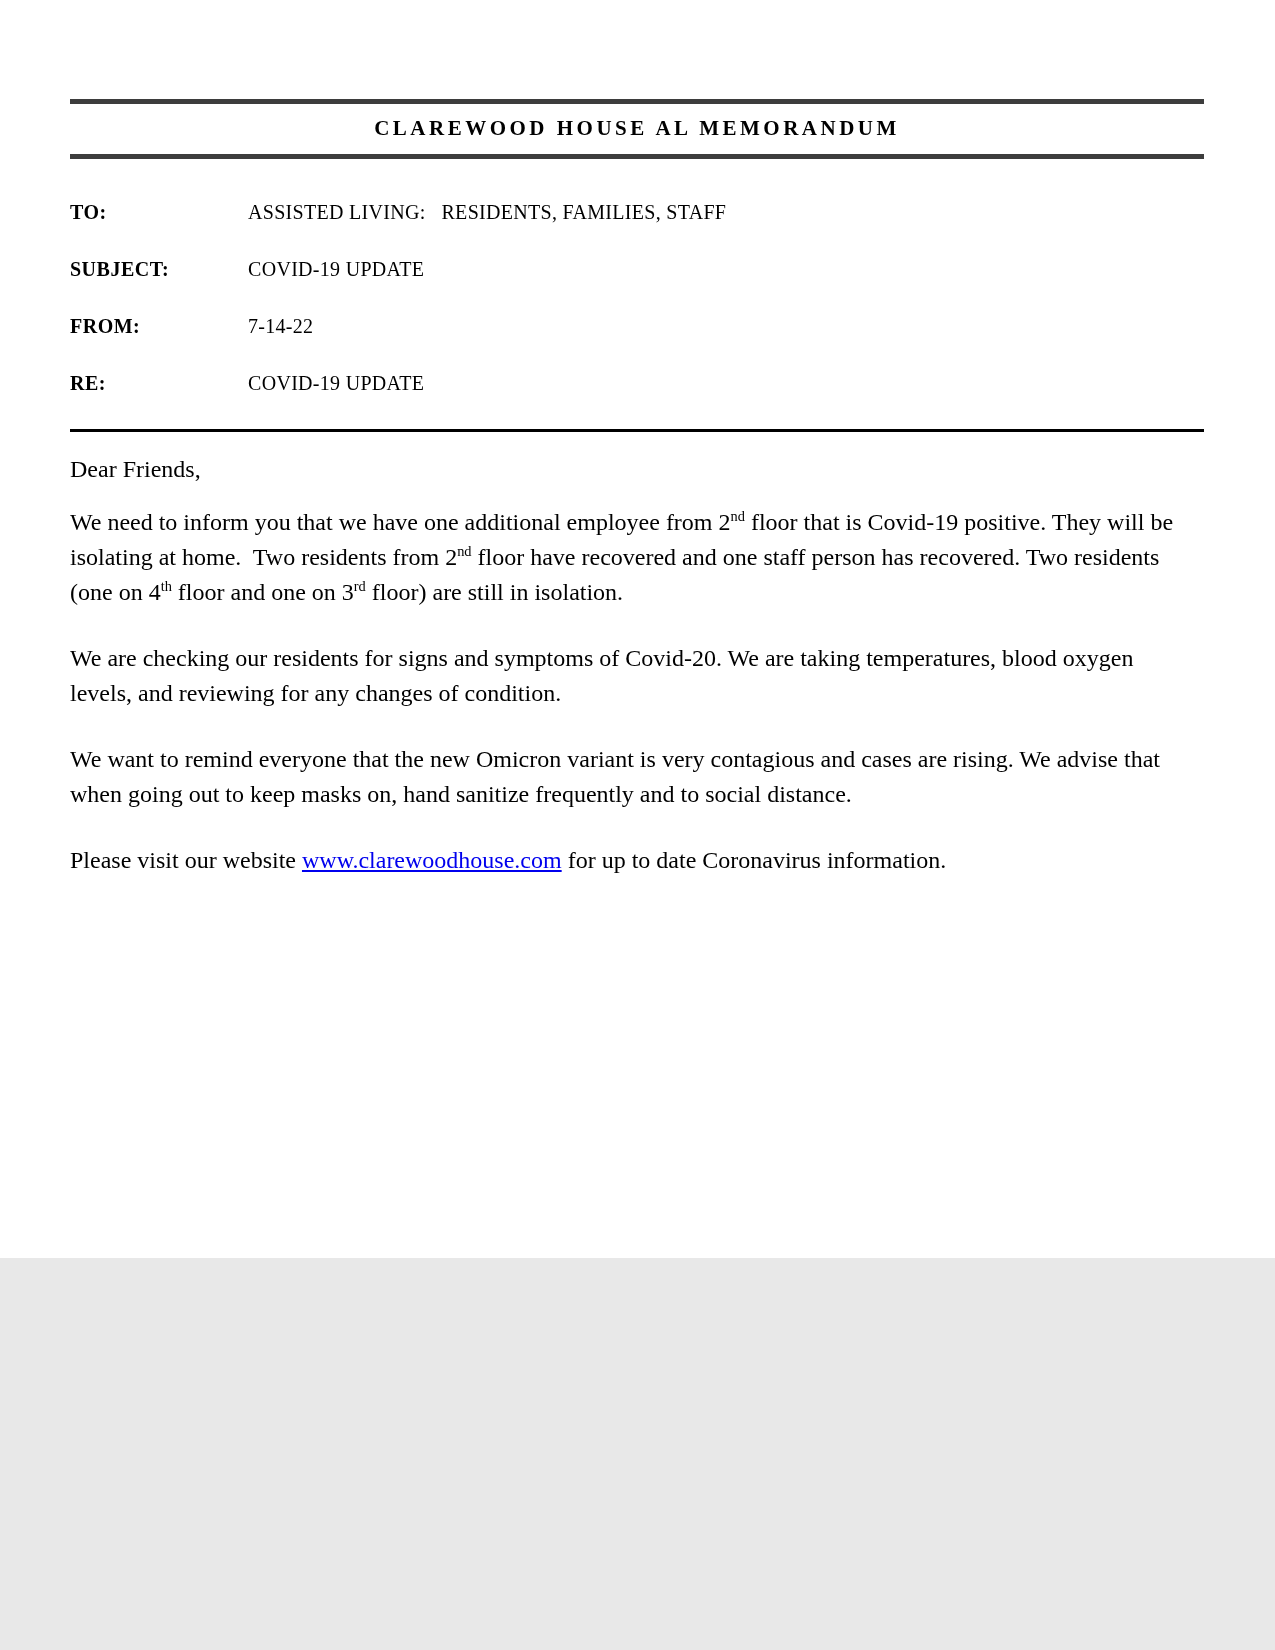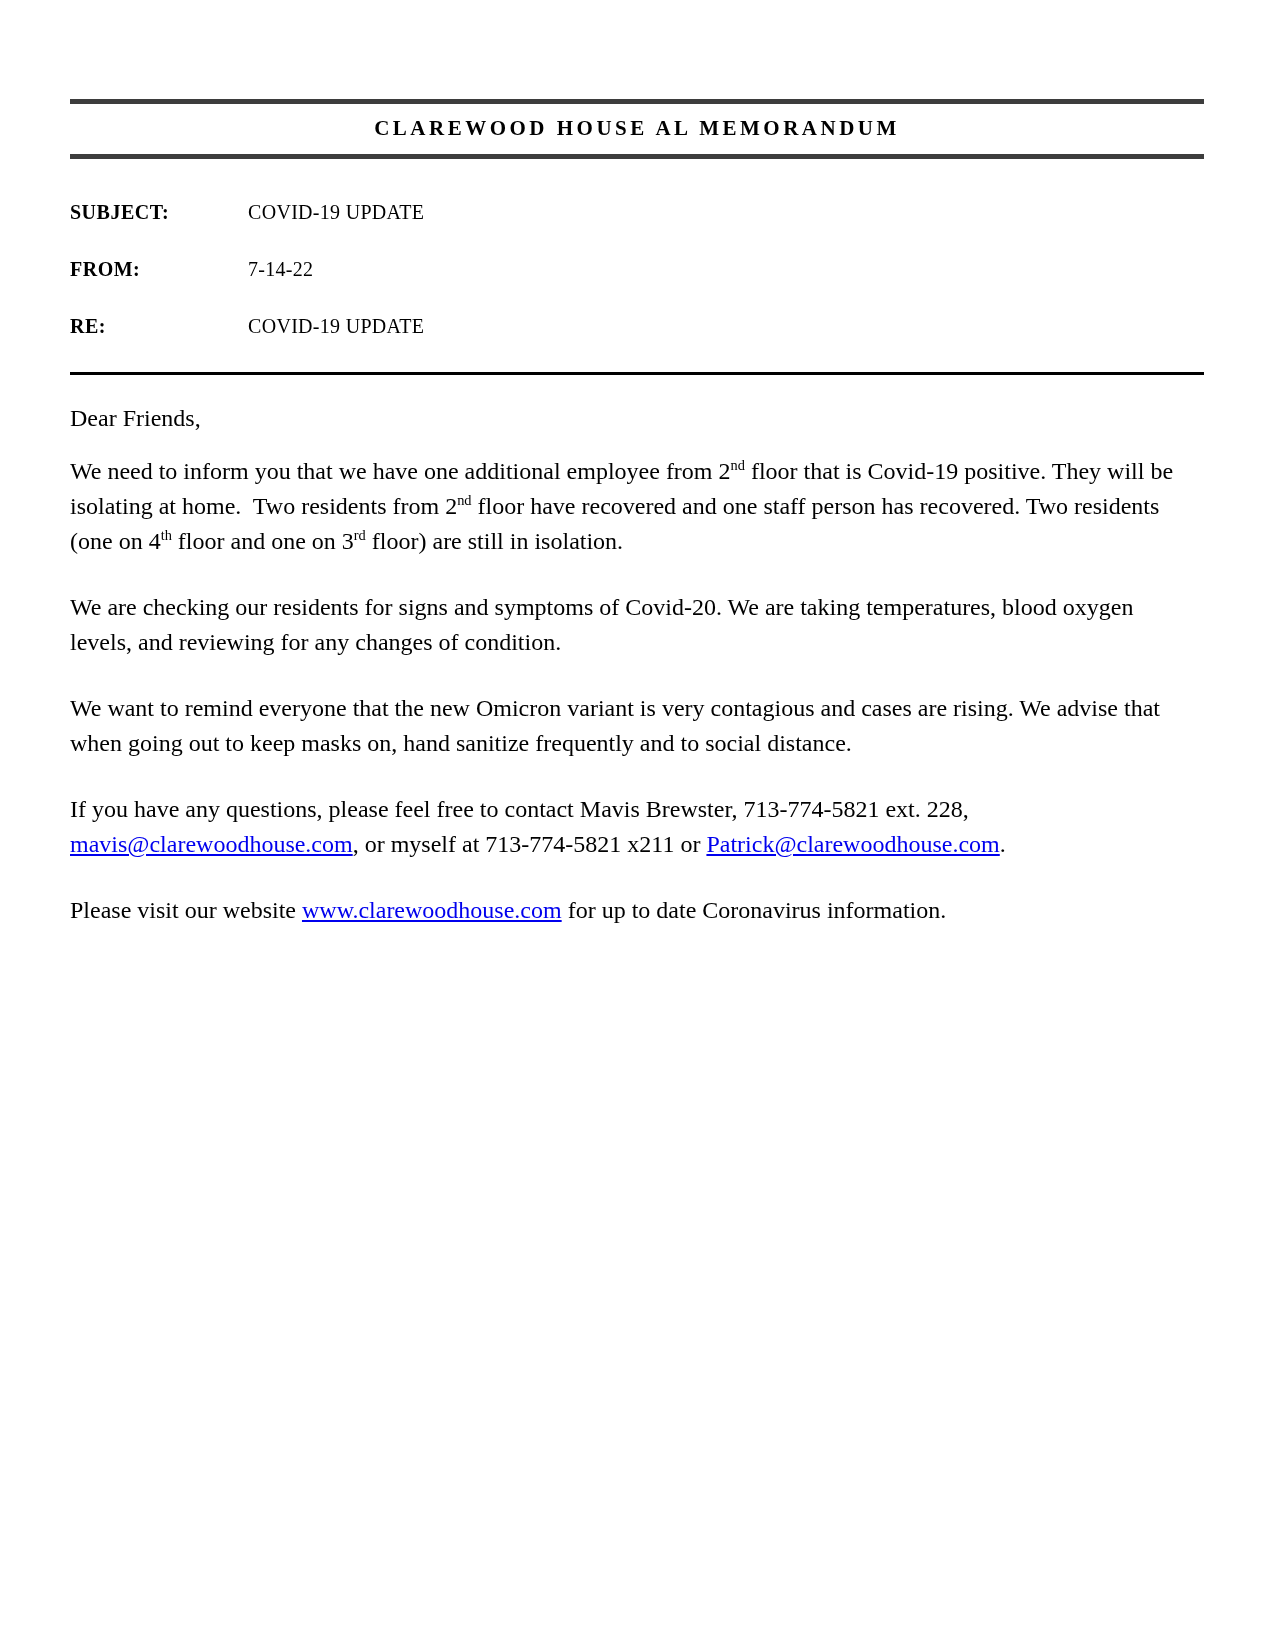--- a/index.html
+++ b/index.html
@@ -6,21 +6,21 @@
     --rule: #3d3d3d;
     --separator: #000000;
     --link: #0000ee;
     --text: #000000;
     --page-bg: #ffffff;
   }
   * { box-sizing: border-box; }
   html, body { margin: 0; padding: 0; background: #e8e8e8; }
   .page {
     width: 1275px;
-    height: 1650px;
+    height: 1258px;
     margin: 0 auto;
     background: var(--page-bg);
     color: var(--text);
     font-family: "Liberation Serif", serif;
     position: relative;
     padding: 0 71px 0 70px;
     overflow: hidden;
   }
   .top-rule {
     margin-top: 99px;
@@ -58,21 +58,21 @@
   .field-value {
     white-space: pre-wrap;
     letter-spacing: 0.3px;
   }
   .separator-rule {
     height: 3px;
     background: var(--separator);
     margin-top: 14px;
   }
   .body-text {
-    margin-top: 30px;
+    margin-top: 24px;
   }
   .salutation {
     font-size: 24px;
     margin: 0 0 22px 0;
   }
   .para {
     font-size: 24px;
     line-height: 35px;
     margin: 0 0 31px 0;
     white-space: pre-wrap;
@@ -94,20 +94,24 @@
 <div class="page">
 
   <div class="top-rule"></div>
 
   <h1 class="memo-title">CLAREWOOD HOUSE AL MEMORANDUM</h1>
 
   <div class="thick-rule"></div>
 
   <div class="fields">
     <div class="field-row">
+      <span class="field-label">TO:</span>
+      <span class="field-value">ASSISTED LIVING:   RESIDENTS, FAMILIES, STAFF</span>
+    </div>
+    <div class="field-row">
       <span class="field-label">SUBJECT:</span>
       <span class="field-value">COVID-19 UPDATE</span>
     </div>
     <div class="field-row">
       <span class="field-label">FROM:</span>
       <span class="field-value">7-14-22</span>
     </div>
     <div class="field-row">
       <span class="field-label">RE:</span>
       <span class="field-value">COVID-19 UPDATE</span>
@@ -115,18 +119,17 @@
   </div>
 
   <div class="separator-rule"></div>
 
   <div class="body-text">
     <p class="salutation">Dear Friends,</p>
     <div id="paragraphs">
         <p class="para"><span>We need to inform you that we have one additional employee from 2</span><sup>nd</sup><span> floor that is Covid-19 positive. They will be isolating at home.  Two residents from 2</span><sup>nd</sup><span> floor have recovered and one staff person has recovered. Two residents (one on 4</span><sup>th</sup><span> floor and one on 3</span><sup>rd</sup><span> floor) are still in isolation.</span></p>
         <p class="para"><span>We are checking our residents for signs and symptoms of Covid-20. We are taking temperatures, blood oxygen levels, and reviewing for any changes of condition.</span></p>
         <p class="para"><span>We want to remind everyone that the new Omicron variant is very contagious and cases are rising. We advise that when going out to keep masks on, hand sanitize frequently and to social distance.</span></p>
-        <p class="para"><span>If you have any questions, please feel free to contact Mavis Brewster, 713-774-5821 ext. 228, </span><a href="#">mavis@clarewoodhouse.com</a><span>, or myself at 713-774-5821 x211 or </span><a href="#">Patrick@clarewoodhouse.com</a><span>.</span></p>
         <p class="para"><span>Please visit our website </span><a href="#">www.clarewoodhouse.com</a><span> for up to date Coronavirus information.</span></p>
       </div>
   </div>
 
 </div>
 
 </body></html>

